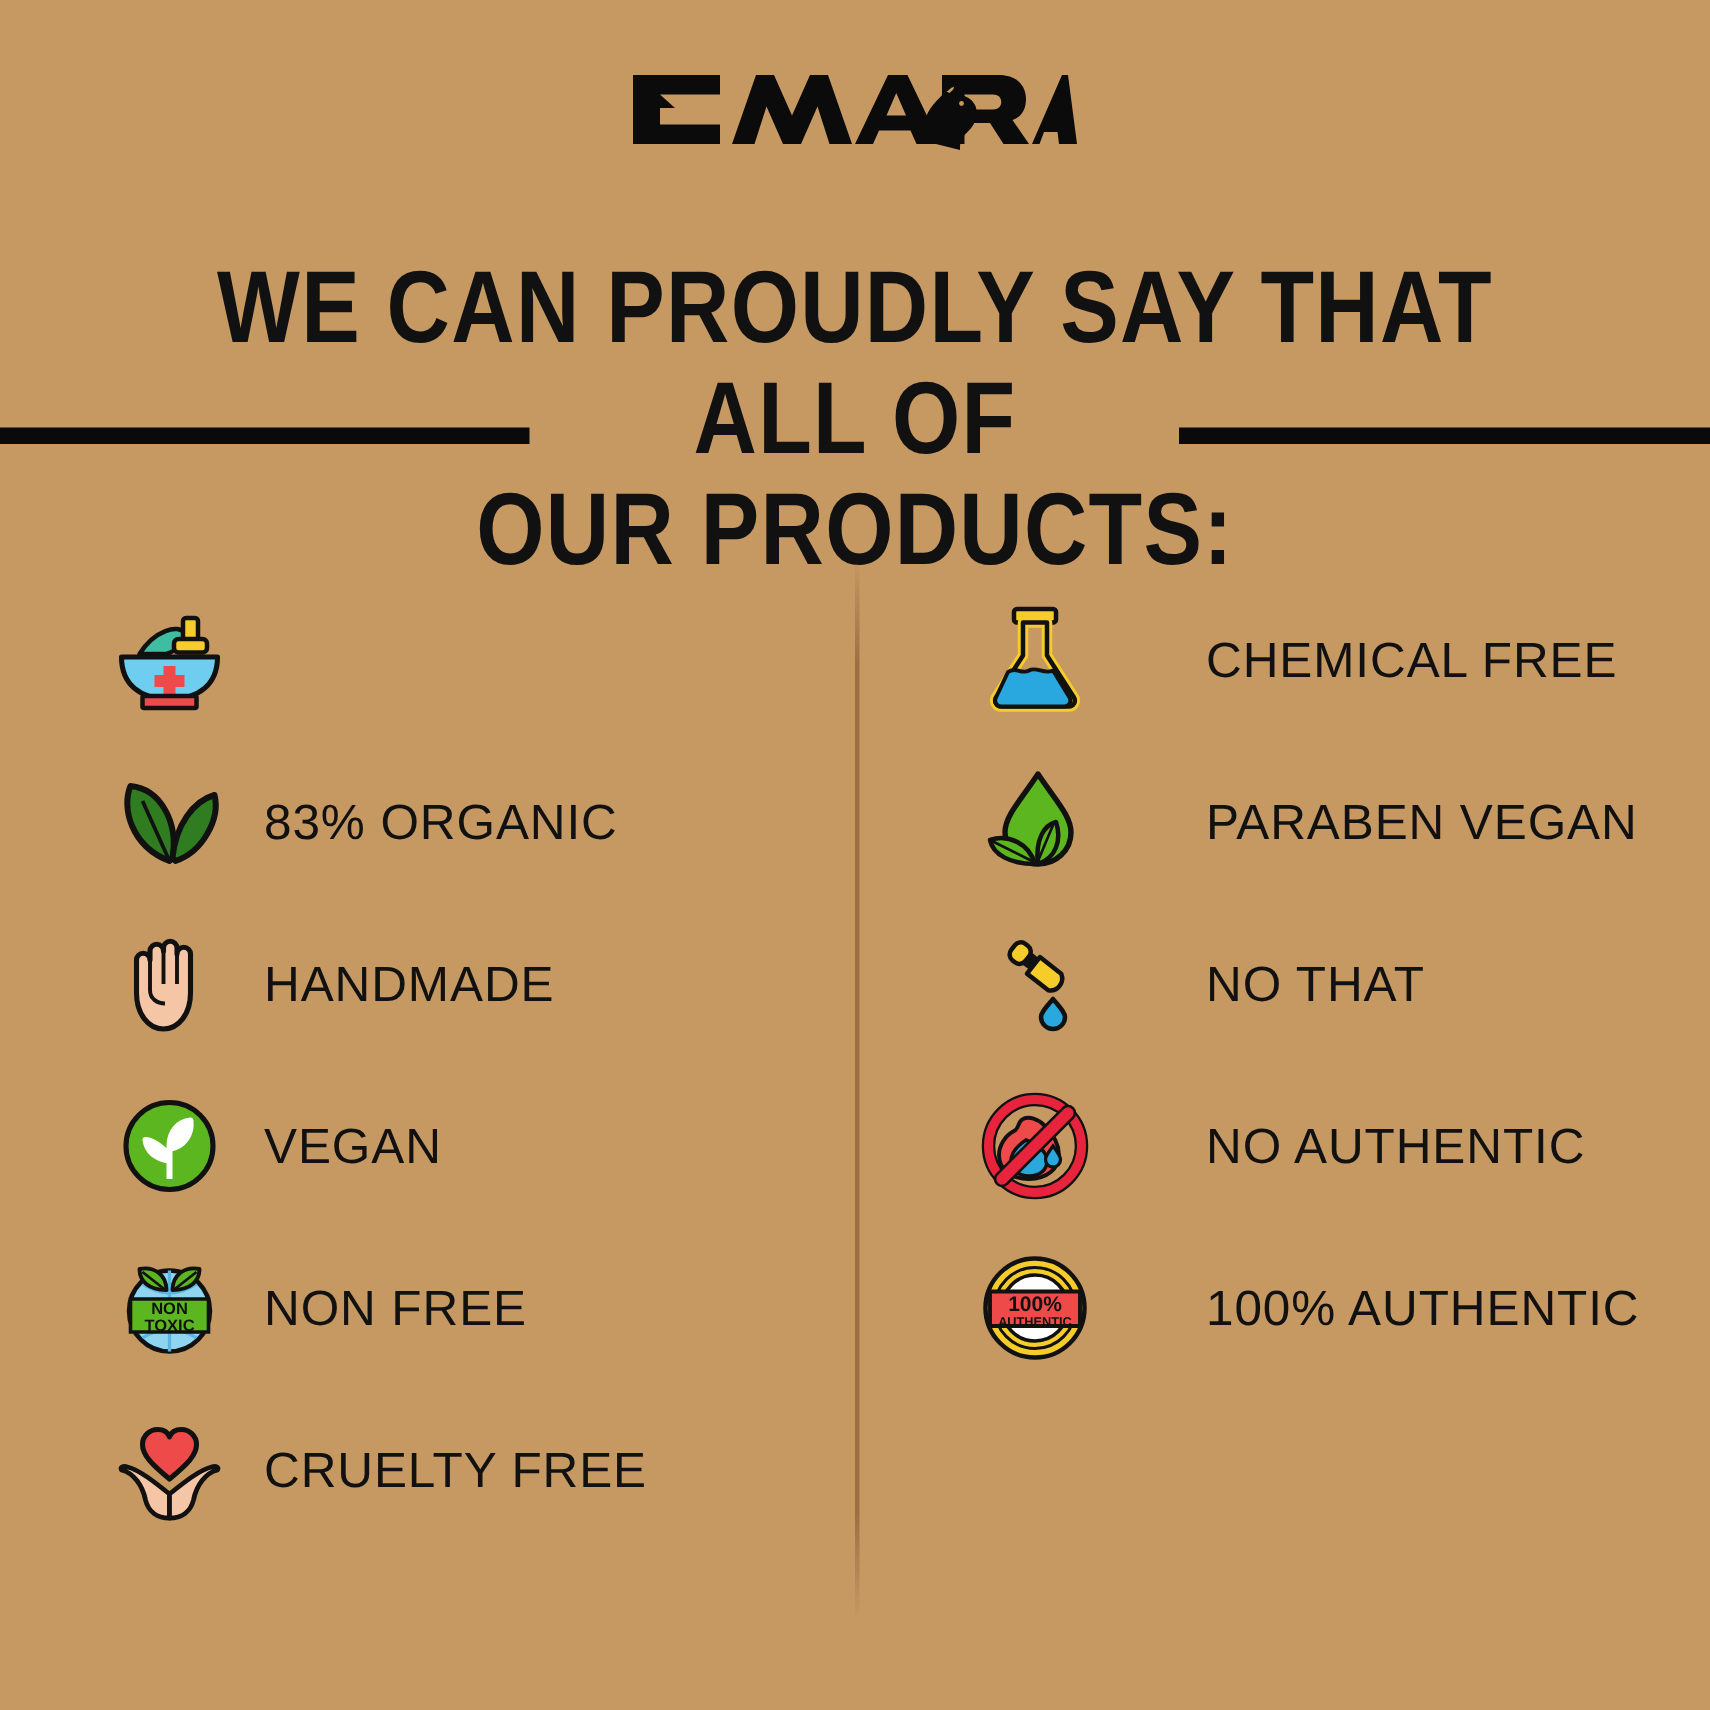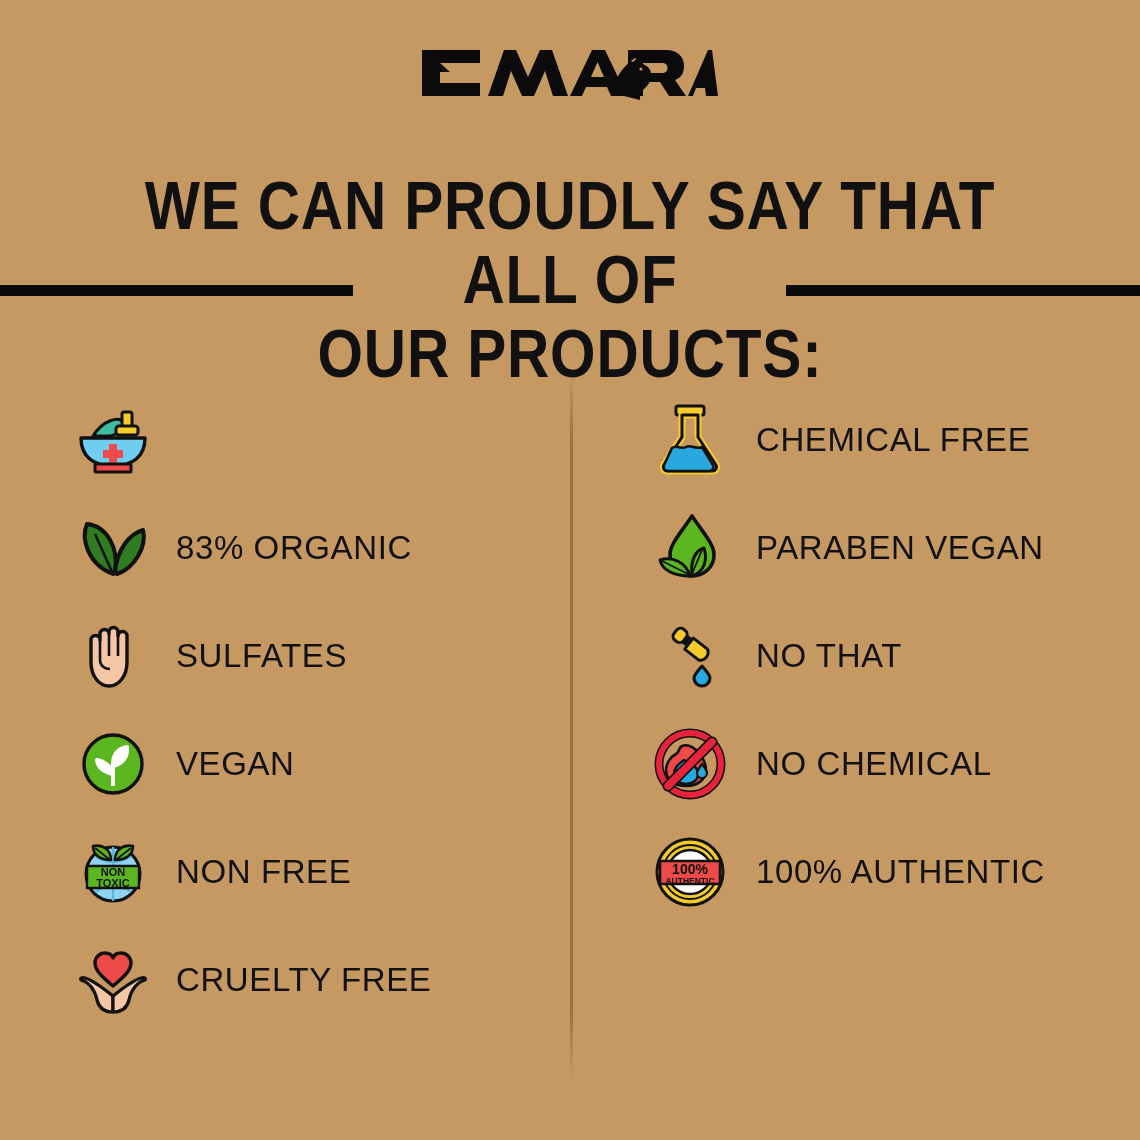--- a/index.html
+++ b/index.html
@@ -75,21 +75,21 @@
     display:flex; align-items:center; justify-content:center;
   }
   .item .lbl{
     color:#111;
     font-size:33px;
     line-height:38px;
     letter-spacing:0.6px;
     font-weight:500;
     white-space:pre-line;
   }
-  .col-right .item .lbl{ font-size:33px; }
+  .col-right .item .lbl{ font-size:33px;margin-left:48px; }
   .col-right .item .ico{ width:80px; height:80px; }
   .col-right .item{ gap:26px; }
 </style>
 </head>
 <body>
 
 <div class="logo-wrap">
   <svg class="logo-svg" width="300" height="66" viewBox="0 0 300 66">
 
     <path d="M2 2 h58 v13 h-40 l10 9 h-10 v11 h40 v13 h-58 z" fill="#0b0b0b"></path>
@@ -151,21 +151,21 @@
       <span class="ico">
         <svg width="80" height="80" viewBox="0 0 80 80">
           <path d="M18 40 V24 a4.5 4.5 0 0 1 9 0 V18 a4.5 4.5 0 0 1 9 0 V16 a4.5 4.5 0 0 1 9 0 V20 a4.5 4.5 0 0 1 9 0 V46
                    c0 14 -8 24 -18 24 C26 70 18 60 18 46 Z" fill="#f5c6a5" stroke="#111" stroke-width="3.4" stroke-linejoin="round"></path>
           <path d="M27 24 V44" stroke="#111" stroke-width="2.6" fill="none"></path>
           <path d="M36 18 V40" stroke="#111" stroke-width="2.6" fill="none"></path>
           <path d="M45 16 V40" stroke="#111" stroke-width="2.6" fill="none"></path>
           <path d="M27 44 c0 6 5 9 10 9" stroke="#111" stroke-width="2.6" fill="none"></path>
         </svg>
       </span>
-      <span class="lbl">SULFATES</span>
+      <span class="lbl">HANDMADE</span>
     </div>
 
     <div class="item">
       <span class="ico">
         <svg width="80" height="80" viewBox="0 0 80 80">
           <circle cx="40" cy="40" r="29" fill="#5cb61f" stroke="#111" stroke-width="3.4"></circle>
           <path d="M40 62 V40 c0 -10 6 -16 14 -17 c1 9 -4 17 -14 19" fill="#ffffff" stroke="#ffffff" stroke-width="4" stroke-linejoin="round"></path>
           <path d="M40 46 C34 40 28 36 24 36 c1 7 6 12 16 14" fill="#ffffff" stroke="#ffffff" stroke-width="4" stroke-linejoin="round"></path>
         </svg>
       </span>
@@ -245,21 +245,21 @@
         <svg width="80" height="80" viewBox="0 0 80 80">
           <path d="M46 26 c-4 -4 -10 -6 -14 -4 c-4 2 -2 6 -6 8 c-6 3 -10 10 -10 16 c0 10 9 16 20 16 c12 0 20 -7 20 -16 c0 -8 -5 -15 -10 -20 Z" fill="#ef4a4a" stroke="#111" stroke-width="2.6" stroke-linejoin="round"></path>
           <path d="M34 36 c-6 4 -10 9 -10 14 c0 6 5 10 12 10 c7 0 12 -4 12 -10 c0 -6 -6 -11 -14 -14 Z" fill="#29a8e0" stroke="#111" stroke-width="2.4"></path>
           <path d="M52 40 c3 4 5 7 5 9 a5 5 0 0 1 -10 0 c0 -2 2 -5 5 -9 Z" fill="#29a8e0" stroke="#111" stroke-width="2.2"></path>
           <circle cx="40" cy="40" r="31" fill="none" stroke="#111" stroke-width="9"></circle>
           <circle cx="40" cy="40" r="31" fill="none" stroke="#e8243c" stroke-width="6"></circle>
           <line x1="18" y1="62" x2="62" y2="18" stroke="#111" stroke-width="11" stroke-linecap="round"></line>
           <line x1="18" y1="62" x2="62" y2="18" stroke="#e8243c" stroke-width="7.5" stroke-linecap="round"></line>
         </svg>
       </span>
-      <span class="lbl">NO CHEMICAL</span>
+      <span class="lbl">NO AUTHENTIC</span>
     </div>
 
     <div class="item">
       <span class="ico">
         <svg width="80" height="80" viewBox="0 0 80 80">
           <circle cx="40" cy="40" r="33" fill="#f5cc2a" stroke="#111" stroke-width="3"></circle>
           <circle cx="40" cy="40" r="27" fill="none" stroke="#111" stroke-width="2"></circle>
           <circle cx="40" cy="40" r="22" fill="#ffffff" stroke="#111" stroke-width="2.4"></circle>
           <path d="M10 29 h60 v23 H10 Z" fill="#ef4a4a" stroke="#111" stroke-width="2.6"></path>
           <text x="40" y="42" font-family="Liberation Sans, sans-serif" font-size="14" font-weight="bold" text-anchor="middle" fill="#111">100%</text>

